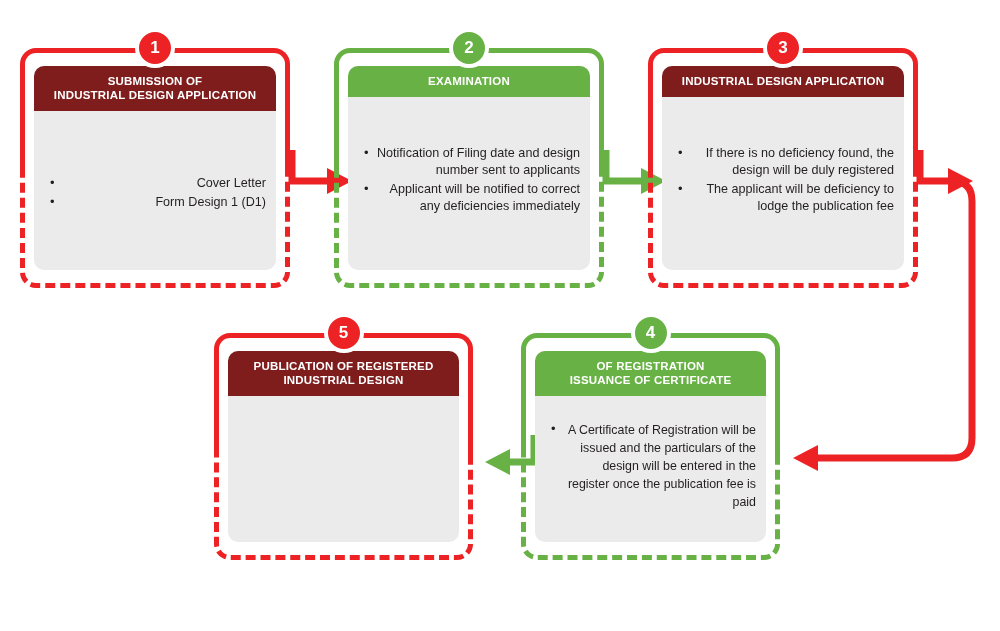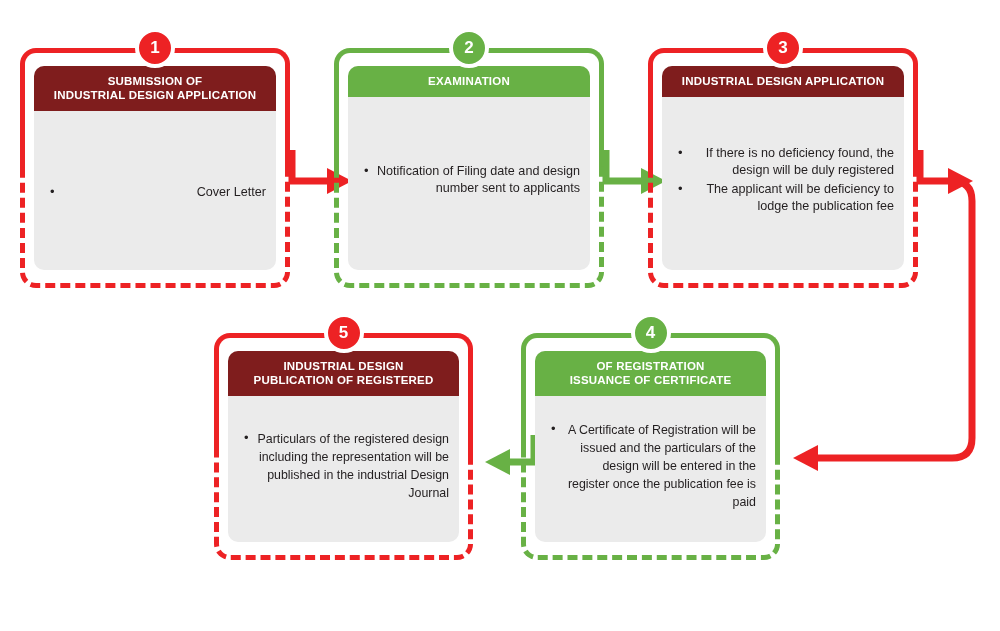--- a/index.html
+++ b/index.html
@@ -191,36 +191,38 @@
     <div class="frame-solid" style="height:128px"></div>
     <div class="frame-dashed" style="height:126px"></div>
     <div class="panel">
       <div class="panel-head">
         <div>SUBMISSION OF</div>
         <div>INDUSTRIAL DESIGN APPLICATION</div>
       </div>
       <div class="panel-body">
         <ul>
           <li>Cover Letter</li>
+          <li>Form Design 1 (D1)</li>
         </ul>
       </div>
     </div>
     <div class="badge">1</div>
   </div>
 
   <div class="step green" id="step-2">
     <div class="frame-solid" style="height:128px"></div>
     <div class="frame-dashed" style="height:126px"></div>
     <div class="panel">
       <div class="panel-head">
         <div>EXAMINATION</div>
       </div>
       <div class="panel-body">
         <ul>
           <li>Notification of Filing date and design number sent to applicants</li>
+          <li>Applicant will be notified to correct any deficiencies immediately</li>
         </ul>
       </div>
     </div>
     <div class="badge">2</div>
   </div>
 
   <div class="step red" id="step-3">
     <div class="frame-solid" style="height:128px"></div>
     <div class="frame-dashed" style="height:126px"></div>
     <div class="panel">
@@ -235,27 +237,22 @@
       </div>
     </div>
     <div class="badge">3</div>
   </div>
 
   <div class="step red" id="step-5">
     <div class="frame-solid" style="height:122px"></div>
     <div class="frame-dashed" style="height:118px"></div>
     <div class="panel">
       <div class="panel-head">
+        <div>PUBLICATION OF REGISTERED</div>
         <div>INDUSTRIAL DESIGN</div>
-        <div>PUBLICATION OF REGISTERED</div>
-      </div>
-      <div class="panel-body">
-        <ul>
-          <li>Particulars of the registered design including the representation will be published in the industrial Design Journal</li>
-        </ul>
       </div>
     </div>
     <div class="badge">5</div>
   </div>
 
   <div class="step green" id="step-4">
     <div class="frame-solid" style="height:122px"></div>
     <div class="frame-dashed" style="height:118px"></div>
     <div class="panel">
       <div class="panel-head">

